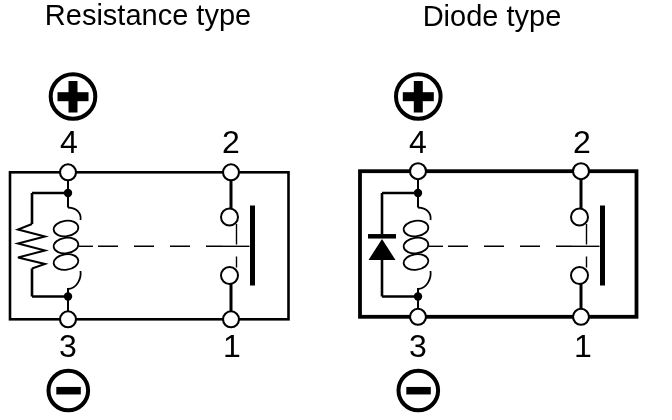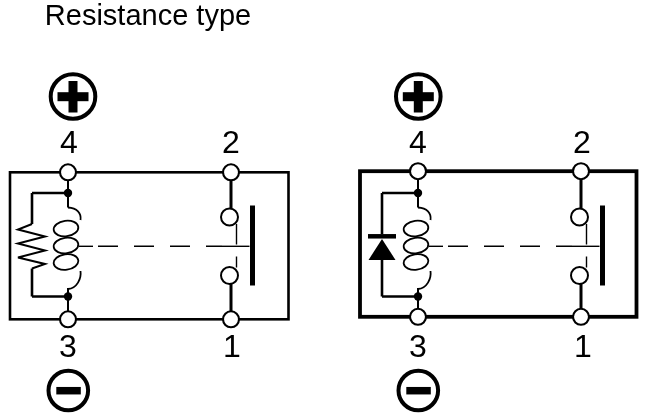--- a/index.html
+++ b/index.html
@@ -100,17 +100,18 @@
         </g>
       </g>
     </svg>
 
   <div class="diagram-title" style="left:148px;top:15px">Resistance type</div>
   <div class="term-label" style="left:69px;top:142px">4</div>
   <div class="term-label" style="left:231px;top:142px">2</div>
   <div class="term-label" style="left:68px;top:346px">3</div>
   <div class="term-label" style="left:232px;top:346px">1</div>
 
+  <div class="diagram-title" style="left:492px;top:16px">Diode type</div>
   <div class="term-label" style="left:418px;top:142px">4</div>
   <div class="term-label" style="left:582px;top:142px">2</div>
   <div class="term-label" style="left:418px;top:346px">3</div>
   <div class="term-label" style="left:583px;top:346px">1</div>
 </div>
 
 </body></html>

